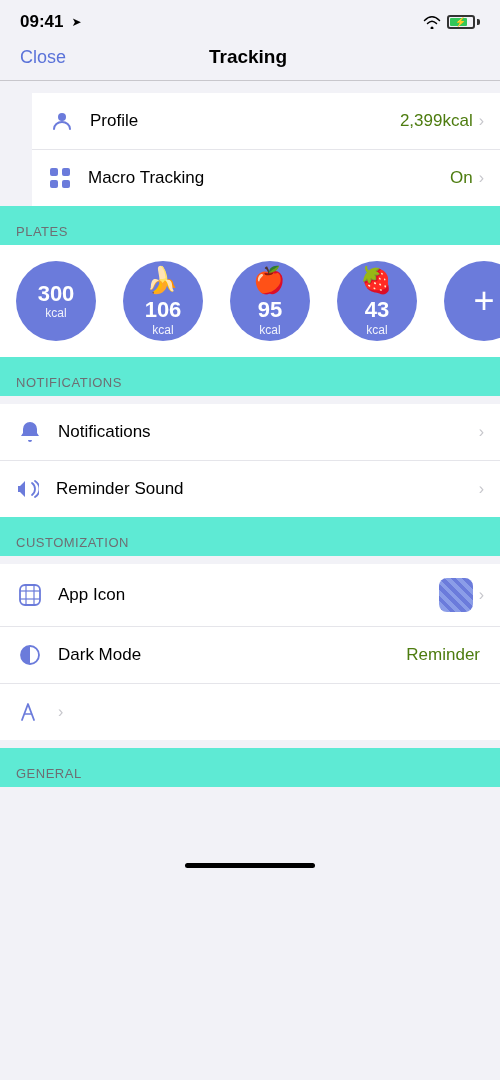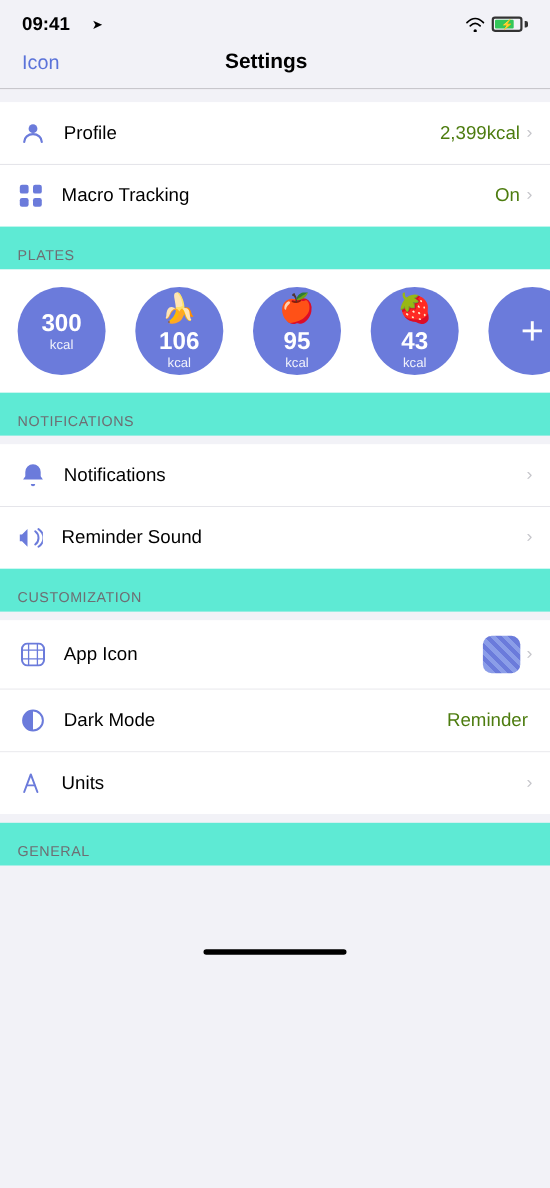--- a/index.html
+++ b/index.html
@@ -231,21 +231,21 @@
 
     
     svg {
       display: block;
     }
   </style>
 </head>
 <body>
 
 <div class="status-bar">
-  <div style="display:flex;align-items:center;gap:20px;">
+  <div style="display:flex;align-items:center;gap:8px;">
     <span class="status-time">09:41</span>
     <span style="font-size:12px;color:#000;">➤</span>
   </div>
   <div class="status-icons">
 
     <svg width="18" height="14" viewBox="0 0 18 14">
       <path d="M9 11.5a1.5 1.5 0 1 1 0 3 1.5 1.5 0 0 1 0-3z" fill="#000"></path>
       <path d="M4.5 8.5C6 7 7.4 6.2 9 6.2s3 .8 4.5 2.3" stroke="#000" stroke-width="1.5" fill="none" stroke-linecap="round"></path>
       <path d="M1.5 5.5C4 3 6.4 1.8 9 1.8s5 1.2 7.5 3.7" stroke="#000" stroke-width="1.5" fill="none" stroke-linecap="round"></path>
     </svg>
@@ -254,27 +254,27 @@
       <div class="battery-body">
         <div class="battery-fill"></div>
         <span class="battery-lightning">⚡</span>
       </div>
       <div class="battery-tip"></div>
     </div>
   </div>
 </div>
 
 <div class="nav-bar">
-  <span class="nav-close">Icon</span>
-  <span class="nav-title">Settings</span>
+  <span class="nav-close">Close</span>
+  <span class="nav-title">Tracking</span>
   <span class="nav-spacer"></span>
 </div>
 <div class="divider"></div>
 
-<div class="section" style="margin-top:12px;">
+<div class="section" style="margin-top:12px;margin-left:32px;">
   <div class="row">
     <div class="row-icon">
       <svg width="24" height="24" viewBox="0 0 24 24" fill="none">
         <circle cx="12" cy="8" r="4" fill="#6b7bdb"></circle>
         <path d="M4 20c0-4 3.6-7 8-7s8 3 8 7" stroke="#6b7bdb" stroke-width="2" fill="none" stroke-linecap="round"></path>
       </svg>
     </div>
     <span class="row-label">Profile</span>
     <span class="row-value">2,399kcal</span>
     <span class="row-chevron">›</span>
@@ -385,21 +385,20 @@
   </div>
 
 
   <div class="row" style="border-bottom:none;">
     <div class="row-icon">
       <svg width="22" height="22" viewBox="0 0 22 22" fill="none">
         <path d="M5 19L11 3l6 16" stroke="#6b7bdb" stroke-width="1.8" stroke-linecap="round" stroke-linejoin="round" fill="none"></path>
         <line x1="7" y1="13" x2="15" y2="13" stroke="#6b7bdb" stroke-width="1.5"></line>
       </svg>
     </div>
-    <span class="row-label">Units</span>
     <span class="row-chevron">›</span>
   </div>
 </div>
 
 <div class="section-header" style="margin-top:8px;">GENERAL</div>
 
 <div style="flex:1;min-height:60px;background:#f2f2f7;"></div>
 <div class="home-indicator">
   <div class="home-bar"></div>
 </div>

